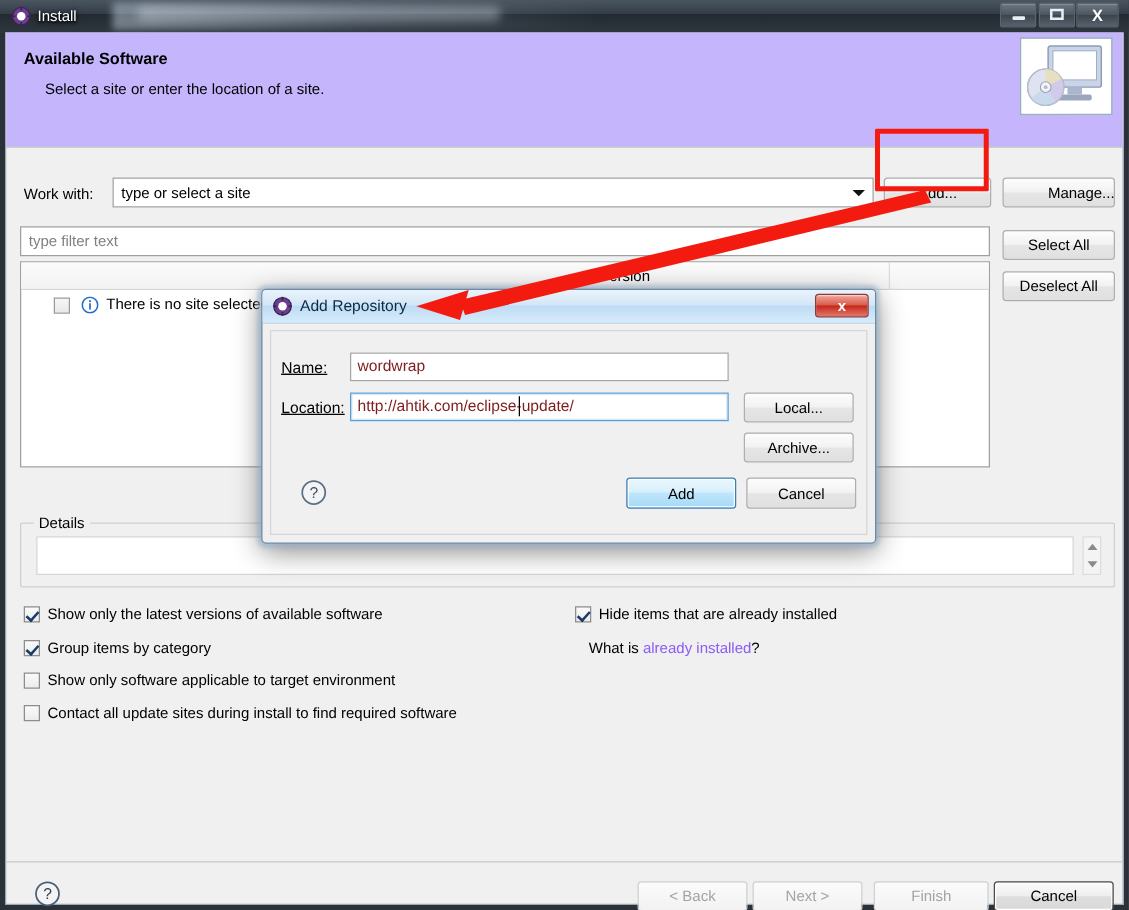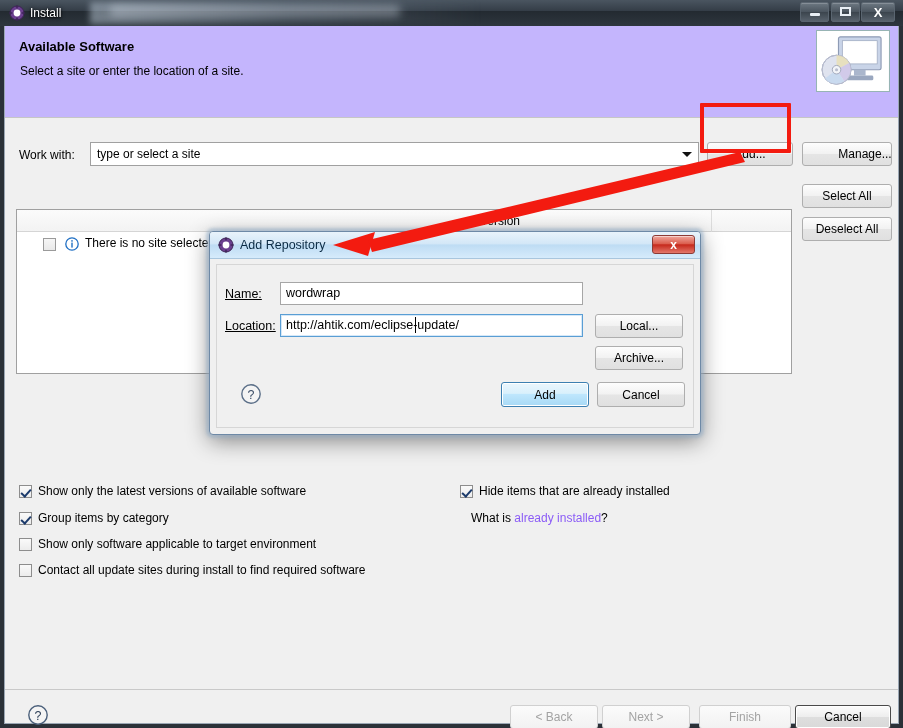--- a/index.html
+++ b/index.html
@@ -80,21 +80,21 @@
   #header {
     position: absolute; left: 0; top: 0; width: 893px; height: 92px;
     background: #c4b5fd;
     border-bottom: 1px solid #c6c6c6;
   }
   #header-title {
     position: absolute; left: 14px; top: 13px;
     font-size: 13px; font-weight: bold; color: #000;
   }
   #header-sub {
-    position: absolute; left: 15px; top: 38px;
+    position: absolute; left: 31px; top: 38px;
     font-size: 12px; color: #000;
   }
   #header-image {
     position: absolute; right: 8px; top: 4px; width: 74px; height: 62px;
     border: 1px solid #97b4b4;
     background: linear-gradient(135deg,#ffffff 0%,#eef3f8 60%,#dce6ef 100%);
   }
 
   
   #workwith-label {
@@ -279,21 +279,21 @@
 
   #inp-name {
     position: absolute; left: 63px; top: 17px; width: 303px; height: 23px;
     background: #fff; border: 1px solid #a6a6a6;
   }
   #inp-location {
     position: absolute; left: 63px; top: 49px; width: 303px; height: 23px;
     background: #fff; border: 1px solid #5a9ed4;
     box-shadow: inset 0 0 0 1px #d5e8f8;
   }
-  .inp-val { position: absolute; left: 5px; top: 3px; font-size: 12.5px; color: #000000; }
+  .inp-val { position: absolute; left: 5px; top: 3px; font-size: 12.5px; color: #7f1d1d; }
   #caret {
     position: absolute; left: 198px; top: 52px; width: 1px; height: 16px; background: #000;
   }
   #btn-local { left: 378px; top: 49px; width: 88px; height: 24px; }
   #btn-archive { left: 378px; top: 81px; width: 88px; height: 24px; }
   #dlg-help { position: absolute; left: 23px; top: 118px; width: 22px; height: 22px; }
   #btn-dlgadd {
     left: 284px; top: 117px; width: 88px; height: 25px;
     border: 1px solid #3c7fb1;
     background: linear-gradient(180deg,#eaf6fd 0%,#d9f0fc 45%,#bee6fd 50%,#a7d9f5 100%);
@@ -368,37 +368,48 @@
     <div id="workwith-combo">
       <div id="workwith-value">type or select a site</div>
       <div id="workwith-arrow"></div>
     </div>
 
     <div class="btn" id="btn-add">Add...</div>
     <div class="btn" id="btn-manage">Manage...</div>
     <div class="btn" id="btn-selectall">Select All</div>
     <div class="btn" id="btn-deselectall">Deselect All</div>
 
+    <div id="filter-box">
+      <div id="filter-text">type filter text</div>
+    </div>
 
     <div id="table">
       <div id="table-head">
         <div class="th" id="th-version">Version</div>
         <div class="th" id="th-blank"></div>
       </div>
       <div id="row-nosite">
         <div id="row-cb"></div>
         <svg id="row-info" viewBox="0 0 14 14">
           <circle cx="7" cy="7" r="6.2" fill="#ffffff" stroke="#1f6fc4" stroke-width="1.3"></circle>
           <rect x="6.3" y="5.6" width="1.4" height="5" fill="#1f6fc4"></rect>
           <rect x="6.3" y="3.1" width="1.4" height="1.6" fill="#1f6fc4"></rect>
         </svg>
         <div id="row-label">There is no site selected.</div>
       </div>
     </div>
 
+    <div id="details-group">
+      <div id="details-legend">Details</div>
+      <div id="details-field"></div>
+      <div id="details-scroll">
+        <div class="sc-arrow" id="sc-up"></div>
+        <div class="sc-arrow" id="sc-down"></div>
+      </div>
+    </div>
 
     <div class="opt" id="opt1">
       <span class="cb checked"></span>
       <span class="opt-label">Show only the latest versions of available software</span>
     </div>
     <div class="opt" id="opt2">
       <span class="cb checked"></span>
       <span class="opt-label">Group items by category</span>
     </div>
     <div class="opt" id="opt3">

